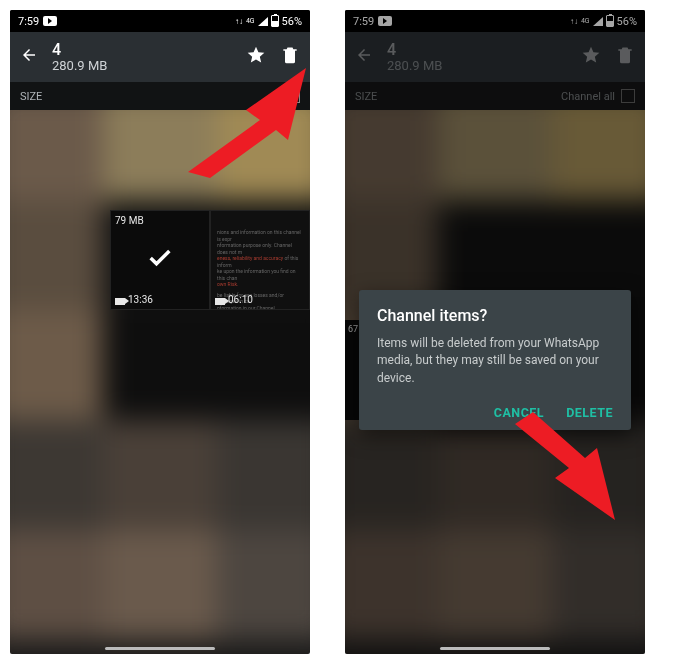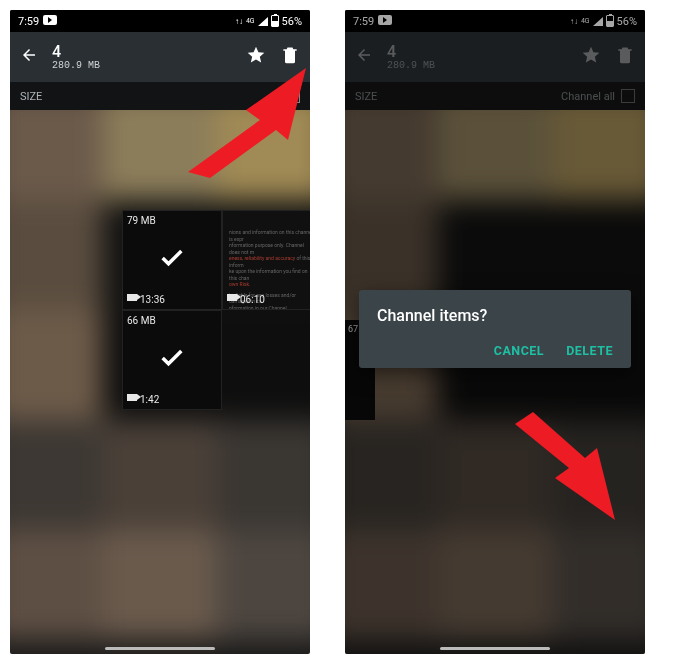--- a/index.html
+++ b/index.html
@@ -23,21 +23,21 @@
   
   .statusbar {
     height: 22px;
     background: #000;
     color: #fff;
     display: flex;
     align-items: center;
     font-size: 11px;
     padding: 0 8px;
   }
-  .statusbar .sb-left { display: flex; gap: 4px; }
+  .statusbar .sb-left { display: flex; align-items: center; gap: 4px; }
   .statusbar .sb-right { margin-left: auto; display: flex; align-items: center; gap: 3px; }
   .yt-icon {
     width: 14px; height: 10px; background:#fff; border-radius:2px;
     display:flex; align-items:center; justify-content:center;
   }
   .yt-icon::after { content:""; border-left:4px solid #000; border-top:3px solid transparent; border-bottom:3px solid transparent; }
   .sup { font-size:7px; vertical-align: top; }
   .signal {
     width:0; height:0;
     border-left:10px solid transparent;
@@ -55,21 +55,21 @@
     background: #2a2f33;
     display: flex;
     align-items: center;
     padding: 0 10px;
     gap: 14px;
     color: #fff;
   }
   .appbar .back svg { width:18px; height:18px; }
   .appbar .titleblock { line-height:1.1; }
   .appbar .count { font-size:16px; font-weight:500; }
-  .appbar .subsize { font-size:10px; color:#cfd3d6;font-family:Liberation Mono, monospace; }
+  .appbar .subsize { font-size:13px; color:#cfd3d6; }
   .appbar .spacer { flex:1; }
   .appbar .iconbtn svg { width:20px; height:20px; }
   .appbar.dim .back, .appbar.dim .iconbtn, .appbar.dim .titleblock { opacity:.45; }
 
   
   .sortrow {
     height:28px;
     background:#111314;
     display:flex; align-items:center;
     padding:0 10px;
@@ -96,38 +96,38 @@
   }
   .blurlayer div { }
   .c1{background:#6b5a4a}.c2{background:#8c7d5a}.c3{background:#a08a55}
   .c4{background:#5a4d3f}.c5{background:#111}.c6{background:#111}
   .c7{background:#6d5b49}.c8{background:#0e0e0e}.c9{background:#0e0e0e}
   .c10{background:#3d3833}.c11{background:#4a4038}.c12{background:#3a3632}
   .c13{background:#5e4f44}.c14{background:#6a5a4c}.c15{background:#4d4640}
 
   
   .tilegrid {
-    position:absolute; top:100px; left:12px;
+    position:absolute; top:100px; left:0;
     display:grid;
     grid-template-columns: 100px 100px 100px;
     grid-auto-rows: 100px;
   }
   .tile {
     position:relative;
     background:#0b0b0b;
     border:1px solid #222;
   }
   .tile .sz {
     position:absolute; top:4px; left:4px;
     color:#e8e8e8; font-size:10px;
   }
   .tile .dur {
     position:absolute; bottom:4px; left:4px;
     color:#e8e8e8; font-size:10px;
-    display:flex; align-items:flex-start; gap:3px;
+    display:flex; align-items:flex-end; gap:3px;
   }
   .vidicon { width:10px; height:7px; background:#e8e8e8; position:relative; }
   .vidicon::after { content:""; position:absolute; right:-4px; top:0; border-left:4px solid #e8e8e8; border-top:3.5px solid transparent; border-bottom:3.5px solid transparent; }
   .check {
     position:absolute; top:50%; left:50%; transform:translate(-50%,-50%);
   }
   .check svg { width:28px; height:28px; }
   .tiletext {
     position:absolute; inset:0;
     background:#101010;
@@ -278,32 +278,20 @@
 
       </div>
       <span class="dur">
           <span class="vidicon"></span>
           <span>06:10</span>
         </span>
     </div>
 
     <div style="grid-column:1"></div>
 
-    <div class="tile">
-      <span class="sz">66 MB</span>
-      <span class="check">
-        <svg viewBox="0 0 24 24" fill="none" stroke="#fff" stroke-width="3">
-            <path d="M4 12l5 5L20 6"></path>
-          </svg>
-      </span>
-      <span class="dur">
-          <span class="vidicon"></span>
-          <span>1:42</span>
-        </span>
-    </div>
 
   </div>
 
   <div class="arrow" style="top:58px; left:178px;">
     <svg width="120" height="110" viewBox="0 0 120 110">
       <polygon points="118,0 58,42 72,52 0,104 22,110 88,62 100,72" fill="#ed1c24"></polygon>
     </svg>
   </div>
 
   <div class="navind"></div>
@@ -376,20 +364,21 @@
   </div>
 
   <div class="stripTile">
     <span class="sz">67 M</span>
   </div>
 
   <div class="scrim"></div>
 
   <div class="dialog">
     <div class="dtitle">Channel items?</div>
+    <div class="dbody">Items will be deleted from your WhatsApp media, but they may still be saved on your device.</div>
     <div class="dactions">
       <span class="dbtn">CANCEL</span>
       <span class="dbtn">DELETE</span>
     </div>
   </div>
 
   <div class="arrow" style="top:400px; left:170px;">
     <svg width="120" height="110" viewBox="0 0 120 110">
       <polygon points="100,0 40,42 54,52 0,96 18,108 70,62 82,72" fill="#ed1c24" transform="scale(1,-1) translate(0,-110)"></polygon>
     </svg>

